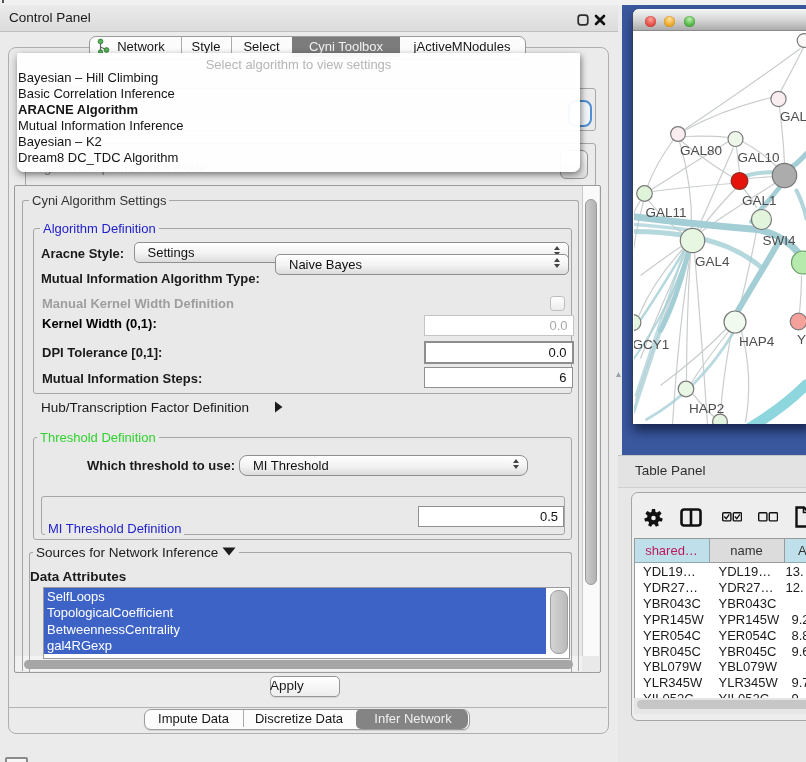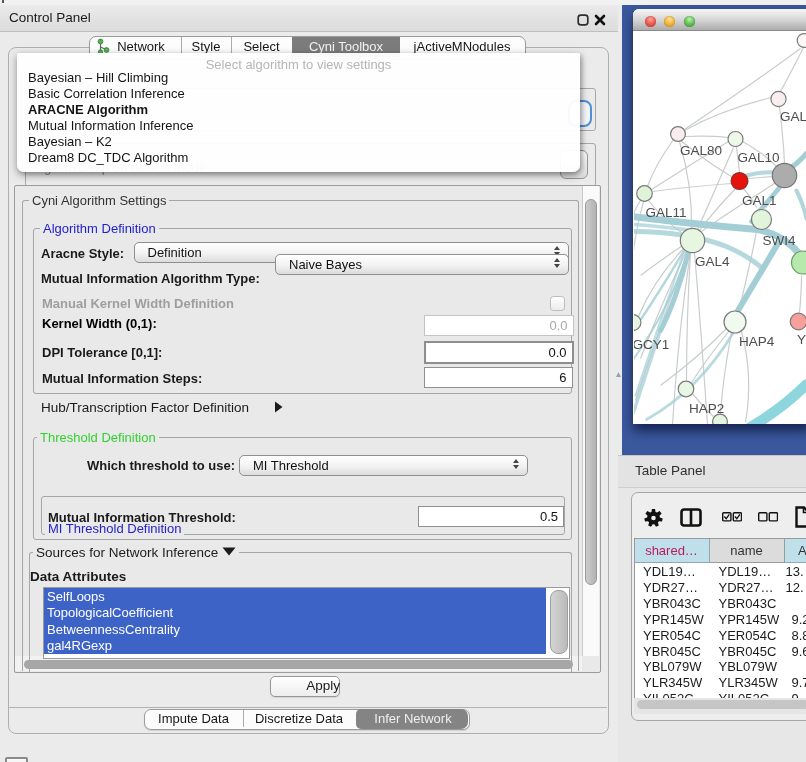--- a/index.html
+++ b/index.html
@@ -190,40 +190,40 @@
 
   <div class="abs" style="left:25px;top:88px;width:569px;height:41px;border:1px solid #A7A7A7;border-radius:3px;"></div>
   <div class="abs" style="left:568px;top:99.5px;width:20px;height:23px;border:2.5px solid #4E8FD6;border-radius:8px;background:#F2F6FB;"></div>
   <div class="abs" style="left:25px;top:143px;width:569px;height:42px;border:1px solid #A7A7A7;border-radius:3px;"></div>
   <div class="abs" style="left:560px;top:150px;width:26px;height:27px;border:1px solid #979797;border-radius:6px;background:linear-gradient(#FDFDFD,#DDDDDD);"></div>
   <div class="lbl" style="left:28px;top:81px;color:#8a8a8a;">Inference Algorithm</div>
   <div class="lbl" style="left:44px;top:160px;color:#8a8a8a;">gal4RGexp on default mode</div>
 
   <div class="abs" style="left:17px;top:53px;width:563px;height:119px;background:rgba(255,255,255,0.95);border-radius:2px 2px 7px 7px;box-shadow:0 3px 8px rgba(0,0,0,0.38),2px 2px 4px rgba(0,0,0,0.18);">
     <div style="position:absolute;left:0;top:5px;width:100%;text-align:center;font-size:13px;color:#B5B5B5;line-height:14px;">Select algorithm to view settings</div>
-    <div style="position:absolute;left:1px;top:17px;font-size:13px;color:#141414;line-height:16.1px;white-space:nowrap;padding-left:10px;">Bayesian – Hill Climbing<br>Basic Correlation Inference<br><span class="b">ARACNE Algorithm</span><br>Mutual Information Inference<br>Bayesian – K2<br>Dream8 DC_TDC Algorithm</div>
+    <div style="position:absolute;left:1px;top:17px;font-size:13px;color:#141414;line-height:16.1px;white-space:nowrap;">Bayesian – Hill Climbing<br>Basic Correlation Inference<br><span class="b">ARACNE Algorithm</span><br>Mutual Information Inference<br>Bayesian – K2<br>Dream8 DC_TDC Algorithm</div>
   </div>
 
   <div class="abs" style="left:14px;top:185px;width:585px;height:486px;border:1px solid #9B9B9B;border-radius:2px;background:#E9E9E9;"></div>
 
   <div class="abs" style="left:582px;top:186px;width:16px;height:470px;background:#FAFAFA;border-left:1px solid #CACACA;"></div>
   <div class="abs" style="left:584.5px;top:199px;width:10px;height:384px;border-radius:6px;background:linear-gradient(90deg,#CCCCCC,#B2B2B2);border:1px solid #9A9A9A;"></div>
 
   <div class="abs" style="left:15px;top:656px;width:567px;height:15px;background:#F2F2F2;"></div>
   <div class="abs" style="left:24px;top:659.5px;width:549px;height:9px;border-radius:5px;background:#A6A6A6;"></div>
 
   <div class="grp" style="left:22px;top:200px;width:555px;height:470px;border-radius:3px 3px 0 0;border-bottom:none;"></div>
   <div class="gt" style="left:29px;top:194px;color:#333;">Cyni Algorithm Settings</div>
 
   <div class="grp" style="left:33px;top:228px;width:537px;height:164px;"></div>
   <div class="gt" style="left:40px;top:222px;color:#2222CC;">Algorithm Definition</div>
 
   <div class="lbl b" style="left:41px;top:246px;">Aracne Style:</div>
   <div class="combo" style="left:133.5px;top:242px;width:433px;height:19px;">
-      <span class="ct" style="line-height:19px;">Definition</span>
+      <span class="ct" style="line-height:19px;">Settings</span>
     <div class="carr" style="right:7px;top:3px;">
         <div class="u"></div>
         <div class="d"></div>
       </div>
     </div>
 
   <div class="lbl b" style="left:41px;top:271px;">Mutual Information Algorithm Type:</div>
   <div class="combo" style="left:275px;top:254px;width:292px;height:19px;">
       <span class="ct" style="line-height:19px;">Naive Bayes</span>
     <div class="carr" style="right:7px;top:3px;">
@@ -246,47 +246,46 @@
 
   <div class="lbl" style="left:41px;top:400px;font-size:13.5px;">Hub/Transcription Factor Definition</div>
   <svg class="abs" style="left:273px;top:400px;" width="11" height="14" viewBox="0 0 11 14">
       <path d="M2 1.5 L9.5 7 L2 12.5 Z" fill="#1c1c1c"></path>
     </svg>
 
   <div class="grp" style="left:33px;top:437px;width:537px;height:101px;"></div>
   <div class="gt" style="left:37px;top:431px;color:#2FD32F;">Threshold Definition</div>
 
   <div class="lbl b" style="left:36px;top:458px;width:199px;text-align:right;">Which threshold to use:</div>
-  <div class="combo" style="left:239px;top:455px;width:287px;height:19px;">
+  <div class="combo" style="left:239px;top:455px;width:287px;height:19px;border-radius:8px;">
       <span class="ct" style="line-height:19px;">MI Threshold</span>
     <div class="carr" style="right:7px;top:3px;">
         <div class="u"></div>
         <div class="d"></div>
       </div>
     </div>
 
   <div class="grp" style="left:41px;top:496px;width:522px;height:37px;"></div>
   <div class="gt" style="left:45px;top:490px;color:#2222CC;margin-top:32px;">MI Threshold Definition</div>
 
-  <div class="lbl b" style="left:48px;top:510px;">Mutual Information Threshold:</div>
   <div class="field" style="left:418px;top:506px;width:139px;height:19px;line-height:19px;border:1.5px solid #909090;padding-right:5px;">0.5</div>
 
   <div class="grp" style="left:29px;top:552px;width:541px;height:119px;border-bottom:none;border-radius:3px 3px 0 0;"></div>
   <div class="gt" style="left:33px;top:546px;font-size:13.5px;color:#1c1c1c;">Sources for Network Inference <svg width="14" height="9" viewBox="0 0 14 9" style="vertical-align:1px;">
         <path d="M0.5 0.5 L13.5 0.5 L7 8.5 Z" fill="#1c1c1c"></path>
       </svg></div>
   <div class="lbl b" style="left:30px;top:569px;font-size:13.5px;">Data Attributes</div>
 
   <div class="abs" style="left:43px;top:586.5px;width:525px;height:70px;background:#fff;border:1px solid #9A9A9A;"></div>
   <div class="abs" style="left:44px;top:587.5px;width:502px;height:66px;background:#3E63C7;"></div>
   <div class="abs" style="left:47px;top:588.5px;font-size:13px;color:#fff;line-height:16.5px;white-space:nowrap;">SelfLoops<br>TopologicalCoefficient<br>BetweennessCentrality<br>gal4RGexp</div>
   <div class="abs" style="left:549.5px;top:589.5px;width:16px;height:62px;border-radius:8px;background:linear-gradient(90deg,#D4D4D4,#BBBBBB);border:1px solid #9E9E9E;"></div>
 
   <div class="abs" style="left:270px;top:676px;width:68px;height:19px;border:1px solid #979797;border-radius:5px;background:linear-gradient(#FFFFFF,#EDEDED);box-shadow:0 1px 1px rgba(0,0,0,0.1);"></div>
-  <div class="lbl" style="left:270px;top:676px;width:70px;text-align:right;line-height:19px;font-size:13.5px;">Apply</div>
+  <div class="lbl" style="left:270px;top:676px;width:70px;text-align:left;line-height:19px;font-size:13.5px;">Apply</div>
 
   <div class="abs" style="left:9px;top:706.5px;width:598px;height:1px;background:#B3B3B3;"></div>
   <div class="abs" style="left:144px;top:708.5px;width:324px;height:19.5px;background:#FCFCFC;border:1px solid #9B9B9B;border-radius:7px;box-shadow:0 1px 1px rgba(0,0,0,0.12);"></div>
   <div class="abs" style="left:242.5px;top:709.5px;width:1px;height:17.5px;background:#ABABAB;"></div>
   <div class="abs" style="left:356px;top:708.5px;width:112px;height:20px;background:#848484;border-radius:5px 7px 7px 5px;"></div>
   <div class="tabseg" style="left:145px;width:97px;line-height:20px;top:708.5px;">Impute Data</div>
   <div class="tabseg" style="left:243px;width:112px;line-height:20px;top:708.5px;">Discretize Data</div>
   <div class="tabseg" style="left:357px;width:112px;line-height:20px;top:708.5px;color:#EFEFEF;">Infer Network</div>
 
   <svg class="abs" style="left:615px;top:371px;" width="7" height="7" viewBox="0 0 7 7">

